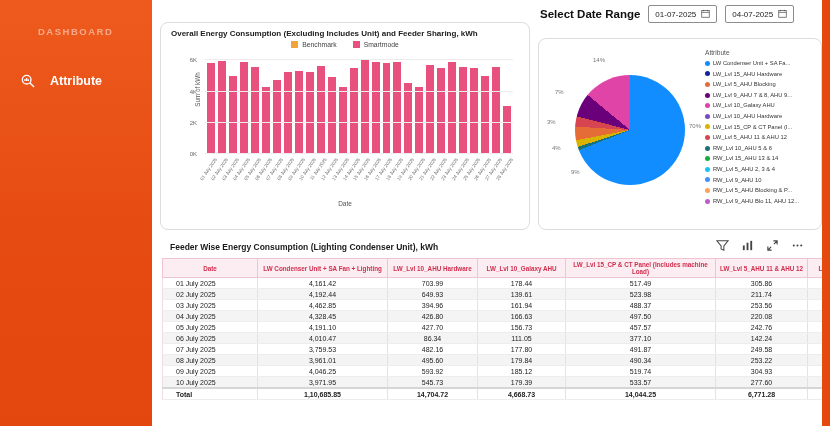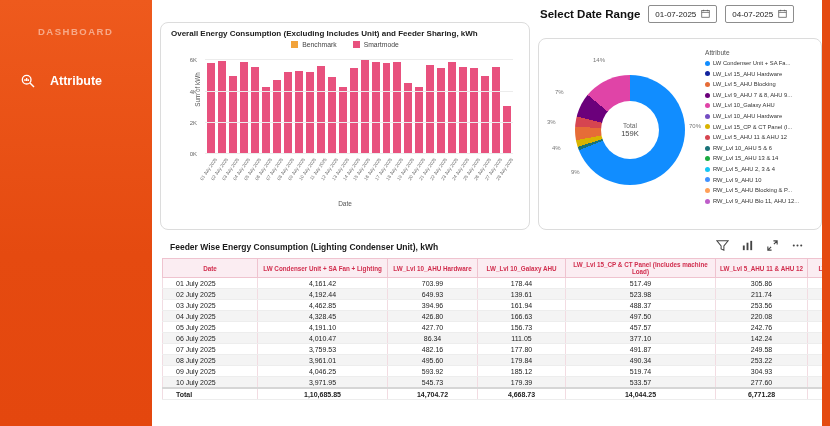--- a/index.html
+++ b/index.html
@@ -256,24 +256,20 @@
           <div class="gridline" style="bottom: 93.75%;"></div>
           <span class="ytick" style="bottom: 93.75%;">6K</span>
         </div>
     </div>
     <div class="x-axis-label">Date</div>
   </section>
 
   <section class="card donut-card">
     <div class="donut-wrap" id="donut-wrap">
       <div class="donut" id="donut" style="background: conic-gradient(rgb(17, 141, 255) 0%, rgb(17, 141, 255) 69%, rgb(25, 114, 120) 69%, rgb(25, 114, 120) 70%, rgb(217, 179, 0) 70%, rgb(217, 179, 0) 72%, rgb(230, 108, 55) 72%, rgb(230, 108, 55) 76%, rgb(214, 69, 80) 76%, rgb(214, 69, 80) 79%, rgb(107, 0, 123) 79%, rgb(107, 0, 123) 86%, rgb(224, 68, 167) 86%, rgb(224, 68, 167) 100%);"></div>
-      <div class="donut-hole">
-        <span class="c-label">Total</span>
-        <span class="c-value">159K</span>
-      </div>
     <span class="pct-label" style="left: 46px; top: 0px;">14%</span>
         <span class="pct-label" style="left: 8px; top: 32px;">7%</span>
         <span class="pct-label" style="left: 0px; top: 62px;">3%</span>
         <span class="pct-label" style="left: 5px; top: 88px;">4%</span>
         <span class="pct-label" style="left: 24px; top: 112px;">9%</span>
         <span class="pct-label" style="left: 142px; top: 66px;">70%</span>
       </div>
     <div class="donut-legend">
       <div class="legend-title">Attribute</div>
       <div id="donut-legend-items">

